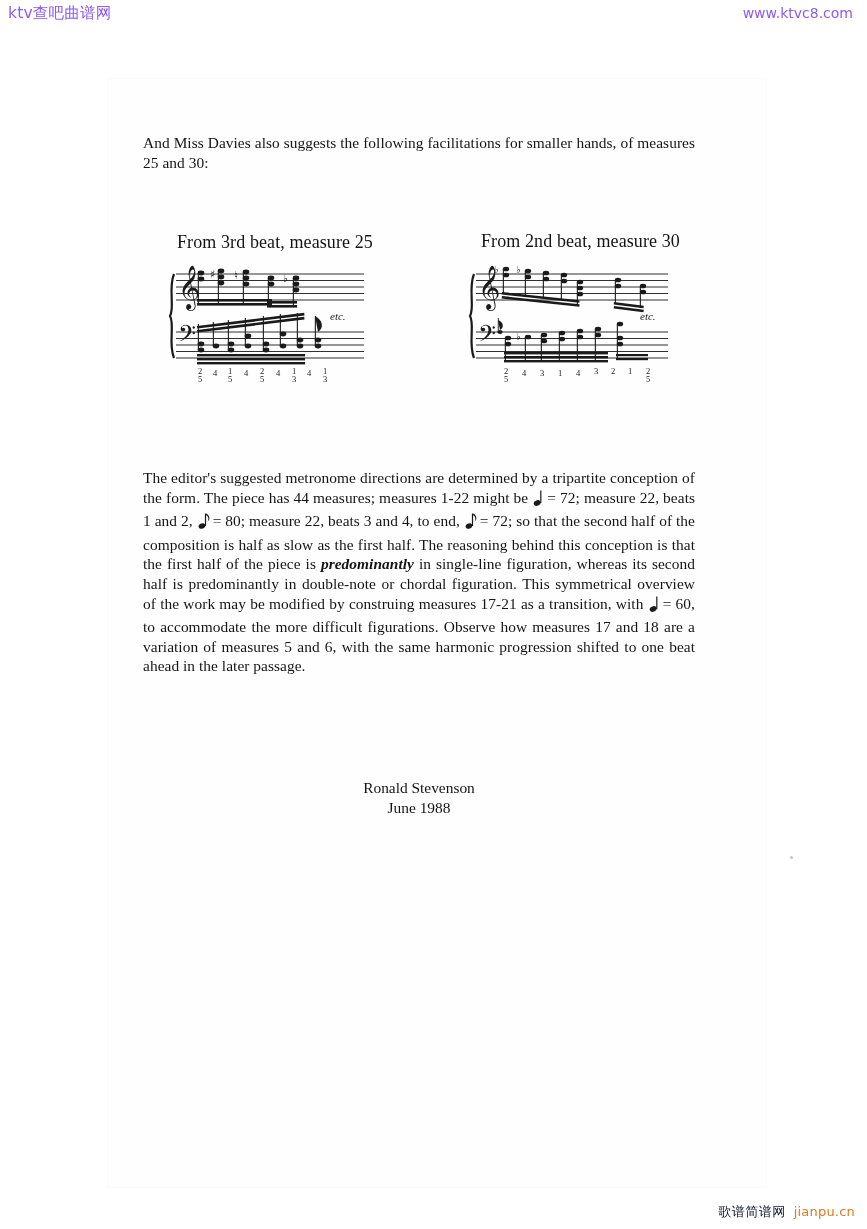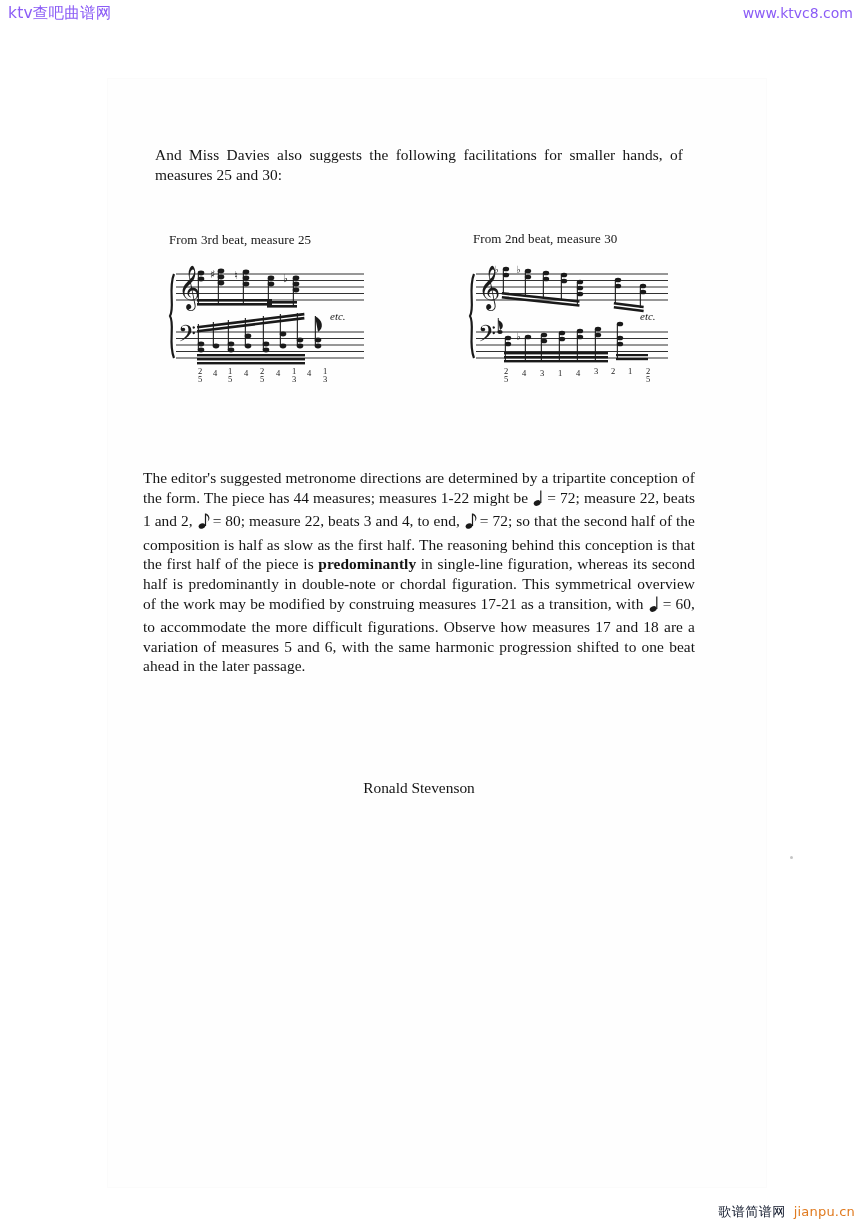--- a/index.html
+++ b/index.html
@@ -66,42 +66,43 @@
   }
 
   
   .content {
     position: absolute;
     left: 143px;
     top: 133px;
     width: 552px;
   }
   p.body {
-    margin: 12px;
+    margin: 0;
     font-size: 15.4px;
     line-height: 19.6px;
     text-align: justify;
     text-justify: inter-word;
     letter-spacing: 0.05px;
   }
   .intro-para { margin-bottom: 0; }
 
   
   .examples-captions {
     position: absolute;
     left: 143px;
     top: 232px;
     width: 552px;
     height: 18px;
   }
   .caption {
     position: absolute;
-    font-size: 13px;
+    font-size: 18px;
     white-space: nowrap;
     letter-spacing: 0.1px;
+    margin-left: 8px;
   }
   .caption.left  { left: 26px; top: 0; }
   .caption.right { left: 330px; top: -1px; }
 
   
   .music-block {
     position: absolute;
     top: 258px;
   }
   .music-block.ex1 { left: 168px; width: 210px; height: 135px; }
@@ -111,21 +112,21 @@
 
   
   .prose {
     position: absolute;
     left: 143px;
     top: 468px;
     width: 552px;
   }
   .prose p { margin: 0; }
   .para-gap { height: 22px; }
-  .bolditalic { font-weight: bold; }
+  .bolditalic { font-weight: bold; font-style: italic; }
 
   
   .note-inline {
     display: inline-block;
     vertical-align: -4px;
     margin: 0 2px 0 1px;
   }
 
   
   .signature {
@@ -417,15 +418,16 @@
         </svg>
     </span><span>= 60, to accommodate the more difficult figurations. Observe how measures 17 and 18 are a variation of measures 5 and 6, with the same harmonic progression shifted to one beat ahead in the later passage.</span>
   </p>
 
   <div class="para-gap"></div>
 
 </div>
 
 <div class="signature">
   <div>Ronald Stevenson</div>
+  <div>June 1988</div>
 </div>
 
 <div class="speck"></div>
 
 </body></html>

